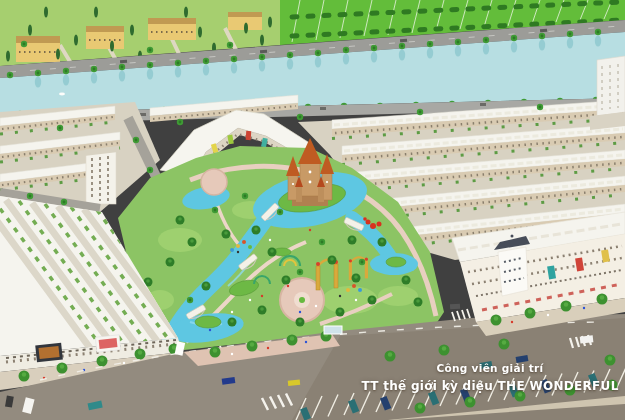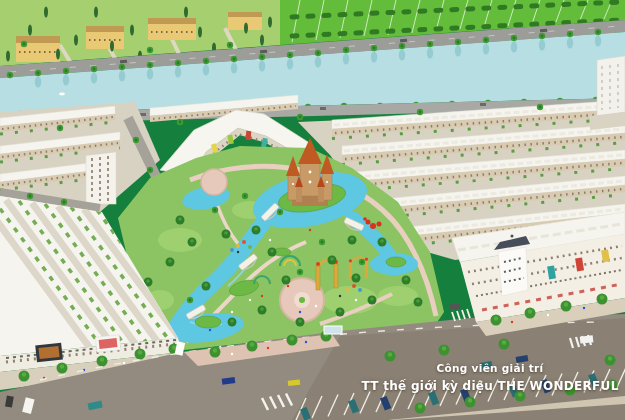--- a/index.html
+++ b/index.html
@@ -1,17 +1,17 @@
 <!DOCTYPE html>
 <html style="--canal-water: #b7dee2; --lagoon-water: #5ec7e2; --grass-bright: #63bd3a; --park-green: #8cc464; --roof-white: #f5f4ee; --facade-tan: #d9cbb2; --asphalt: #938b7f; --parking-asphalt: #8a8174; --path-pink: #dfc3b2; --castle-wall: #c89a66; --castle-roof: #bf5b22; --villa-yellow: #e9c973; --gold-gate: #d9a93c; --caption-color: #ffffff;"><head>
 <meta charset="utf-8">
 <style>
   html,body{margin:0;padding:0;background:#222;}
   .stage{position:relative;width:625px;height:420px;overflow:hidden;
-         font-family:"DejaVu Sans","Liberation Sans",sans-serif;background:#15803d;}
+         font-family:"DejaVu Sans","Liberation Sans",sans-serif;background:#404040;}
   .stage svg{position:absolute;inset:0;display:block;}
   .caption{position:absolute;left:350px;top:362px;width:280px;text-align:center;
            color:var(--caption-color,#fff);
            text-shadow:0 1px 2px rgba(60,45,30,.55), 0 0 4px rgba(60,45,30,.25);}
   .caption .l1{font-size:10.5px;font-weight:700;letter-spacing:.3px;line-height:1.25;}
   .caption .l2{font-size:12px;font-weight:800;letter-spacing:.3px;margin-top:4px;line-height:1.2;}
 </style>
 </head>
 <body>
 

